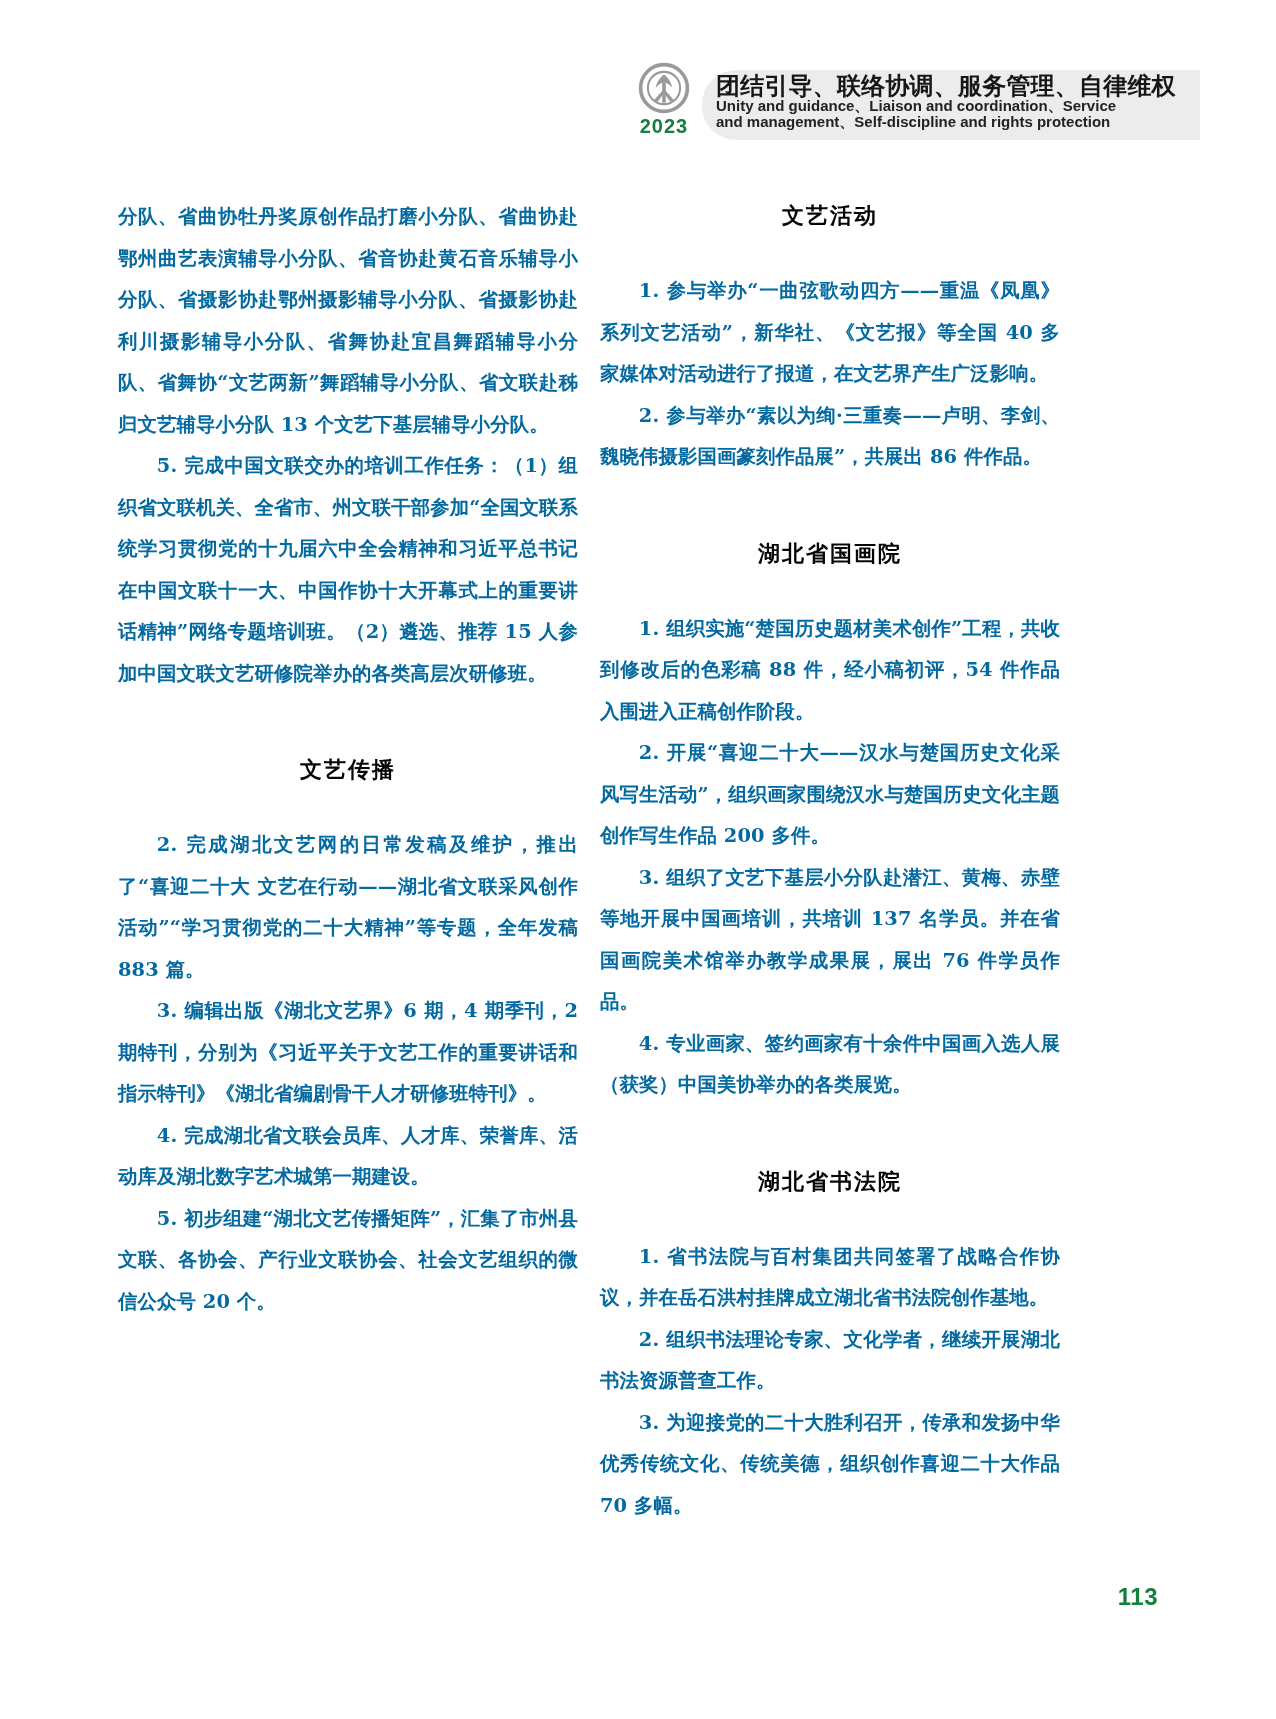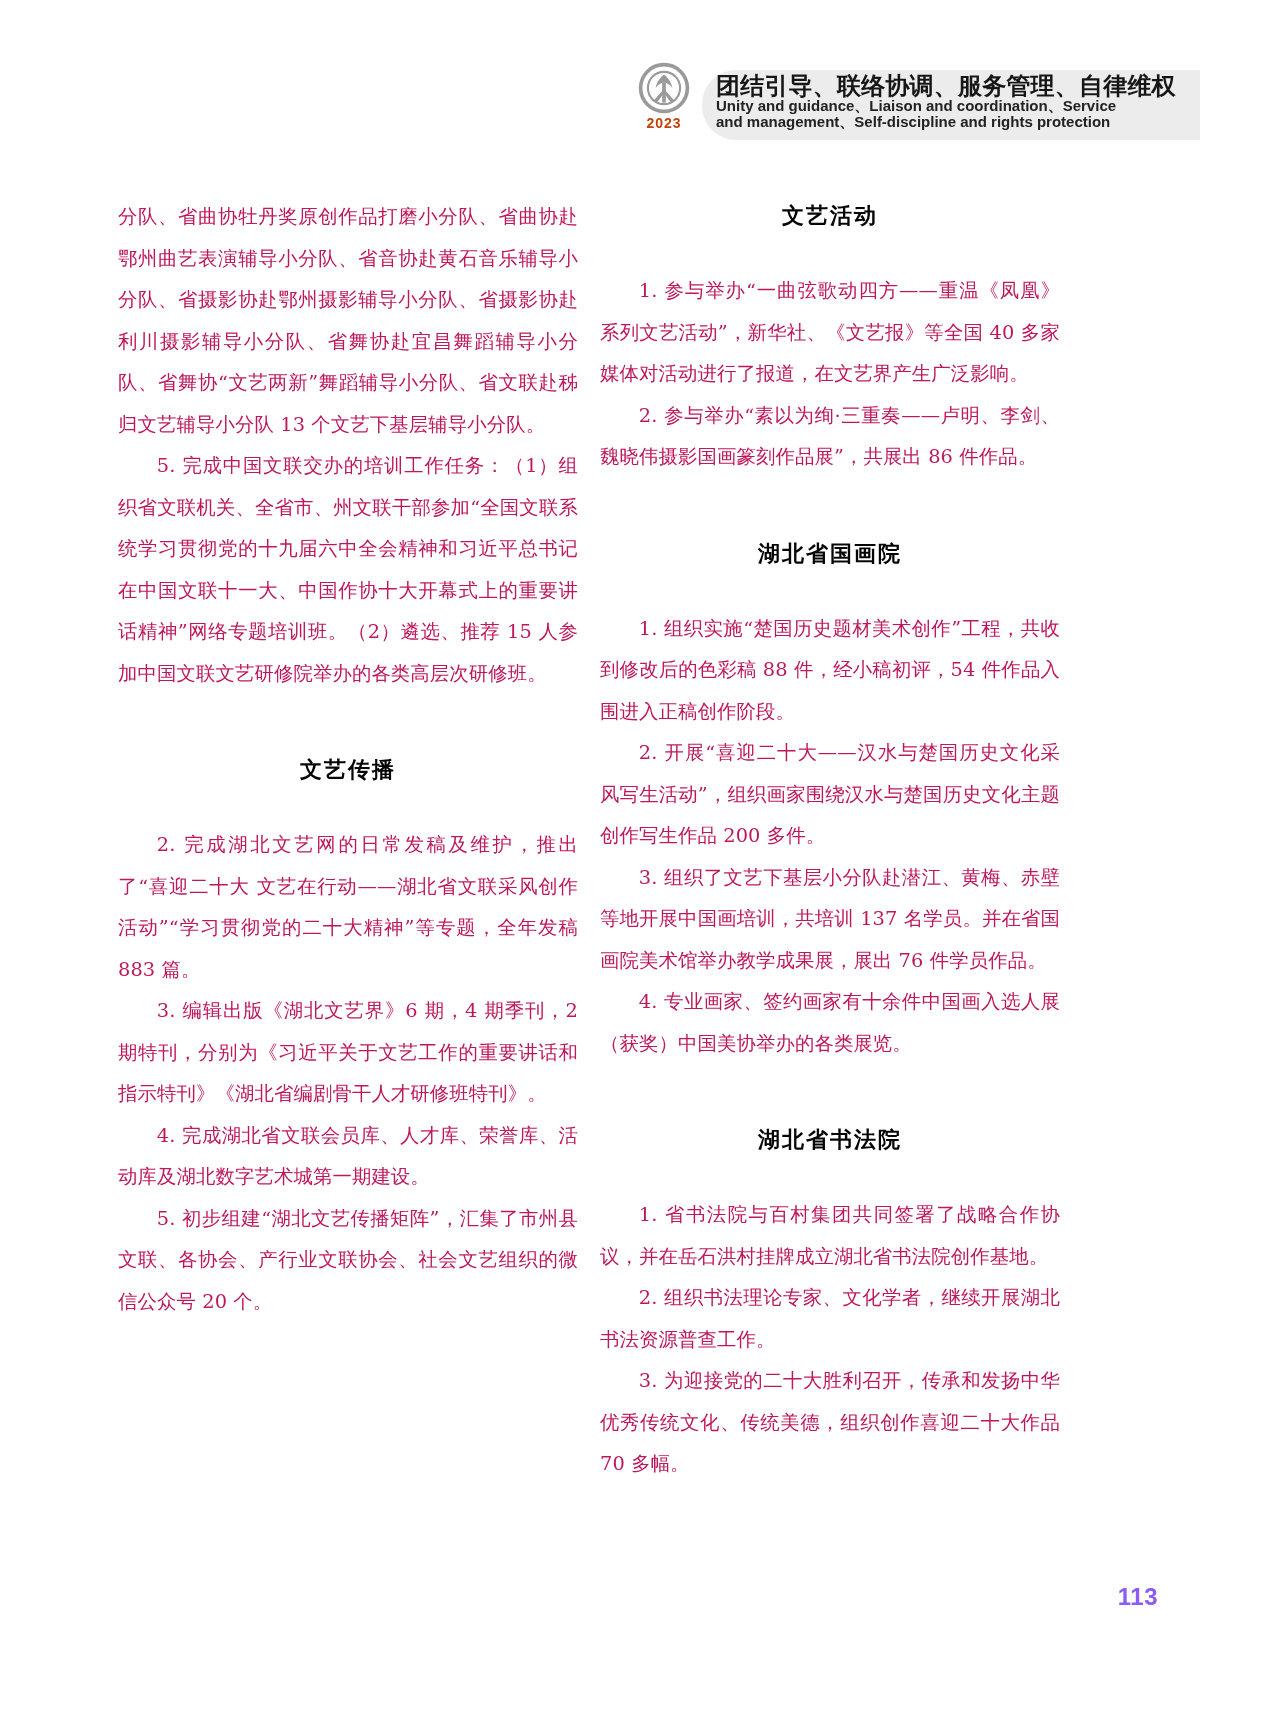--- a/index.html
+++ b/index.html
@@ -43,23 +43,23 @@
   }
   .emblem-mark {
     width: 52px;
     height: 52px;
     margin: 0 auto;
     display: block;
   }
   .emblem-year {
     font-family: "Liberation Sans", sans-serif;
     font-weight: bold;
-    font-size: 14px;
+    font-size: 20px;
     letter-spacing: 1px;
-    color: #c2410c;
+    color: #15803d;
     margin-top: 1px;
   }
   .header-text {
     position: absolute;
     left: 96px;
     top: 13px;
     width: 420px;
   }
   .header-cn {
     font-family: "Liberation Sans", sans-serif;
@@ -104,39 +104,39 @@
     letter-spacing: 2px;
     text-align: center;
     color: #050505;
   }
   .section-title.gap-before { margin-top: 56px; }
   .section-title.gap-after  { margin-bottom: 34px; }
 
   p.body {
     margin: 0;
     font-family: "DejaVu Serif", "Liberation Serif", serif;
-    font-weight: normal;
+    font-weight: bold;
     font-size: 19.4px;
     line-height: 41.5px;
     text-align: justify;
     text-align-last: left;
     letter-spacing: 0.1px;
     text-indent: 2em;
-    color: #be185d;
+    color: #0369a1;
   }
   p.body.no-indent { text-indent: 0; }
 
   .page-number {
     position: absolute;
     right: 118px;
     bottom: 108px;
     font-family: "Liberation Sans", sans-serif;
     font-weight: bold;
     font-size: 24px;
-    color: #8b5cf6;
+    color: #15803d;
     letter-spacing: 0.5px;
     text-align: center;
   }
 </style>
 </head>
 <body>
 
 <div class="page-header">
   <div class="header-band"></div>
 

